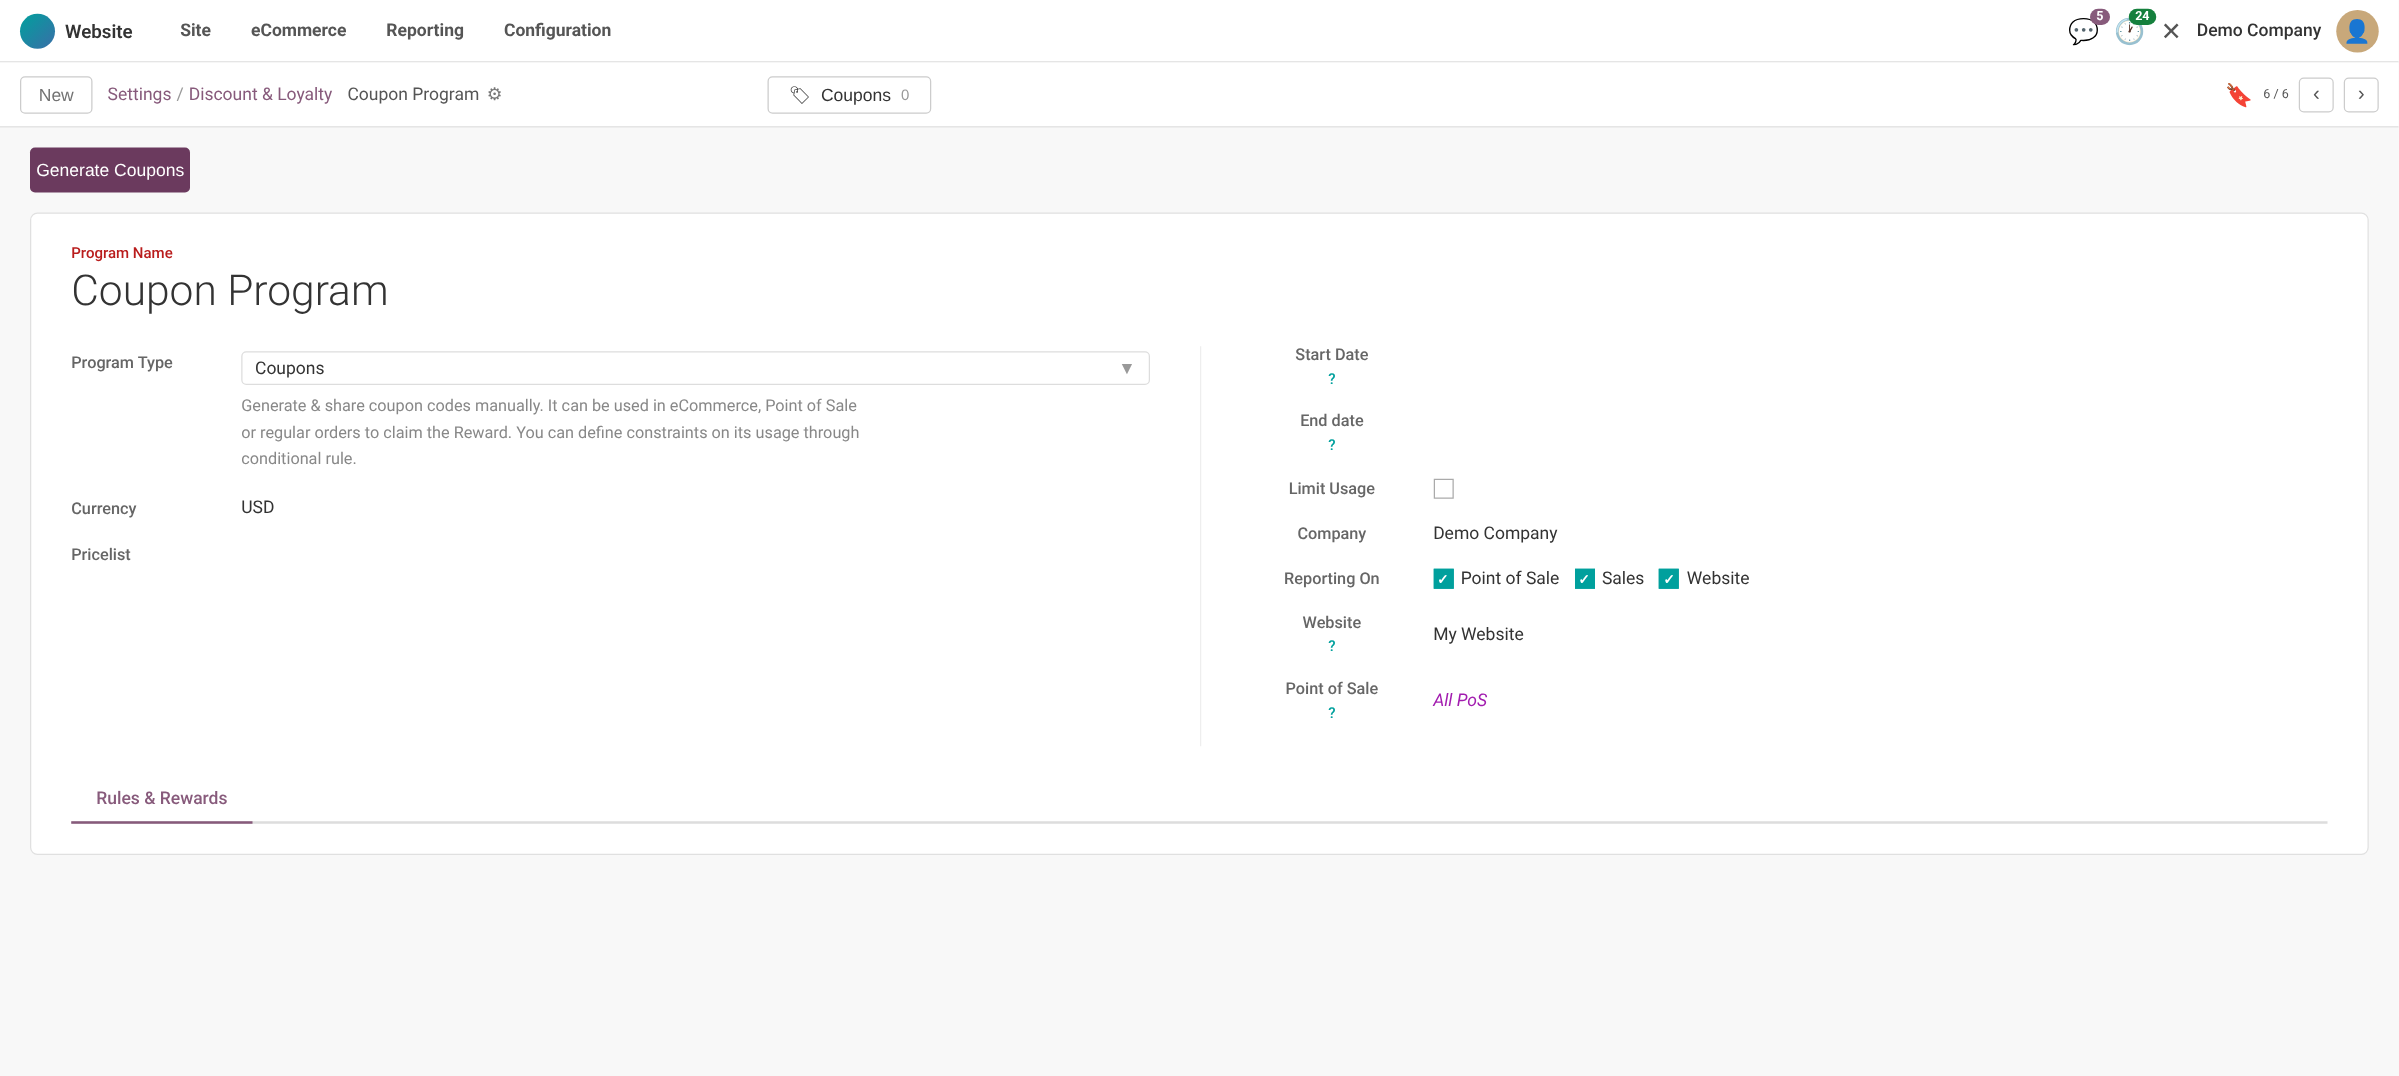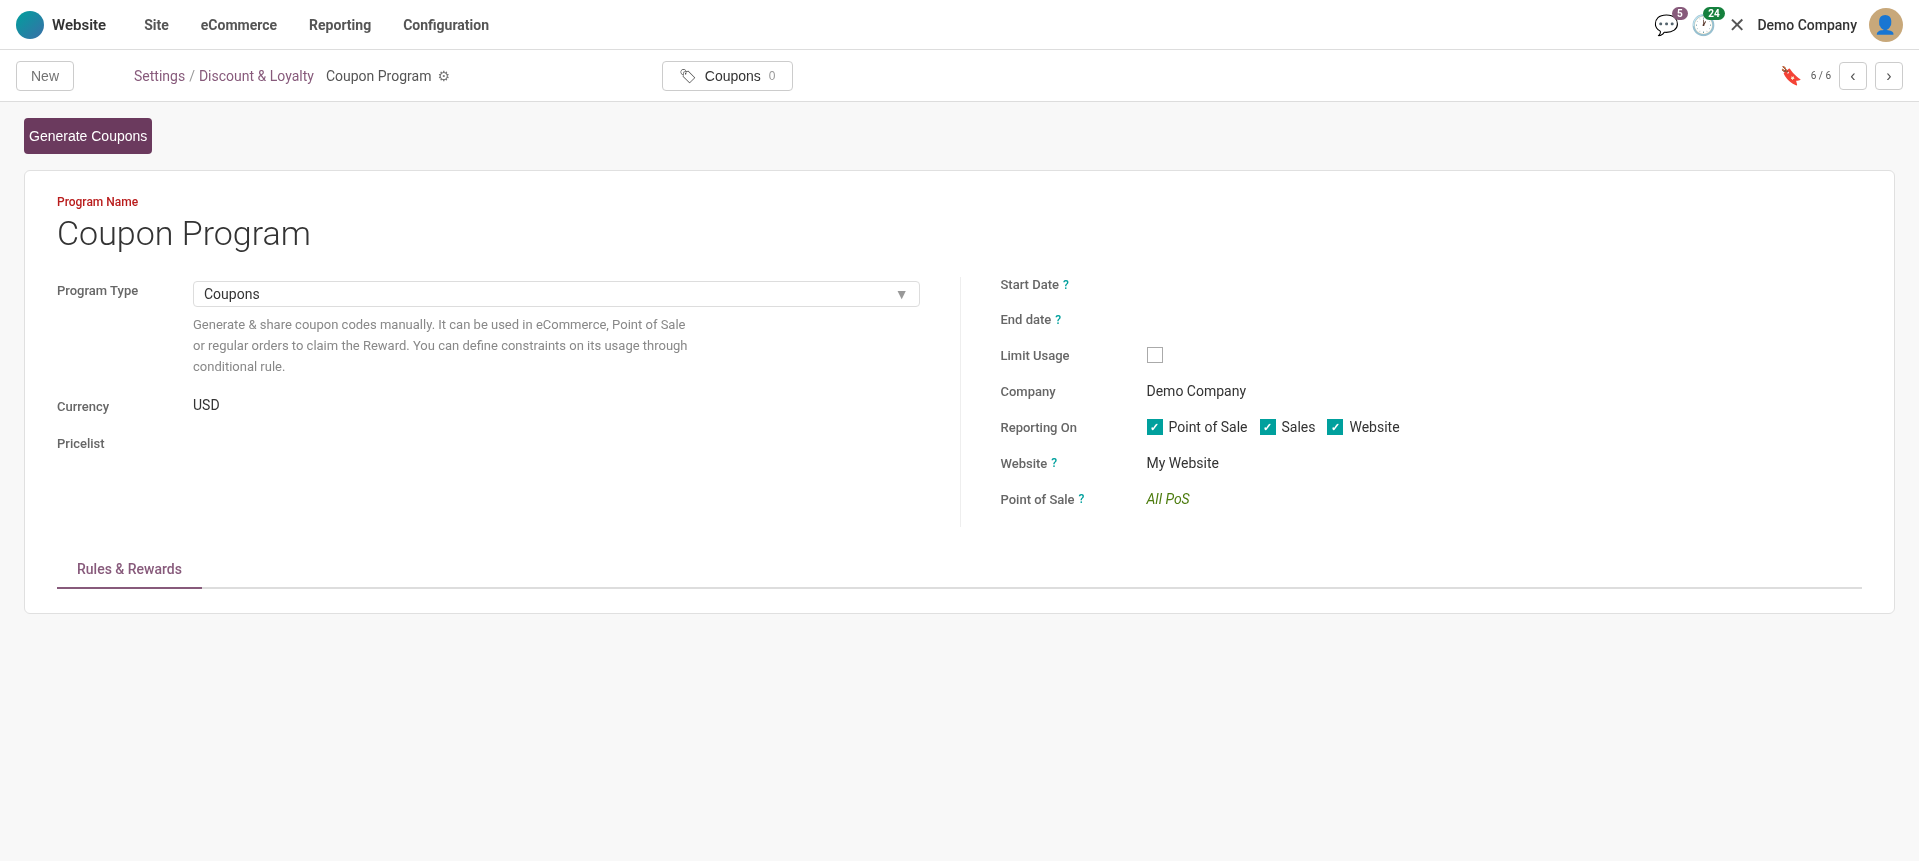--- a/index.html
+++ b/index.html
@@ -105,21 +105,20 @@
       font-size: 14px;
       cursor: pointer;
       color: #737373;
     }
     .breadcrumb {
       display: flex;
       align-items: center;
       gap: 4px;
       color: #875a7b;
       font-size: 14px;
-      margin-left: 48px;
     }
     .breadcrumb-sep { color: #999; }
     .breadcrumb-current {
       display: flex;
       align-items: center;
       gap: 6px;
       color: #555;
       font-size: 14px;
     }
     .gear-icon { cursor: pointer; color: #777; font-size: 14px; }
@@ -252,20 +251,21 @@
     }
     .right-label {
       width: 130px;
       flex-shrink: 0;
       color: #666;
       font-size: 13px;
       font-weight: 500;
       display: flex;
       align-items: center;
       gap: 4px;
+      flex-direction: column;
     }
     .right-value {
       flex: 1;
       color: #333;
       font-size: 14px;
     }
     .help-icon {
       color: #00a09d;
       font-size: 12px;
       cursor: pointer;
@@ -321,21 +321,21 @@
       color: #555;
       border-bottom: 2px solid transparent;
       margin-bottom: -2px;
     }
     .tab-item.active {
       color: #875a7b;
       border-bottom-color: #875a7b;
       font-weight: 500;
     }
     .placeholder-input {
-      color: #4d7c0f;
+      color: #a21caf;
       font-style: italic;
     }
   </style>
 </head>
 <body>
 
 <nav class="top-nav">
   <div class="nav-logo">
     <div class="logo-icon"></div>
     <span>Website</span>

